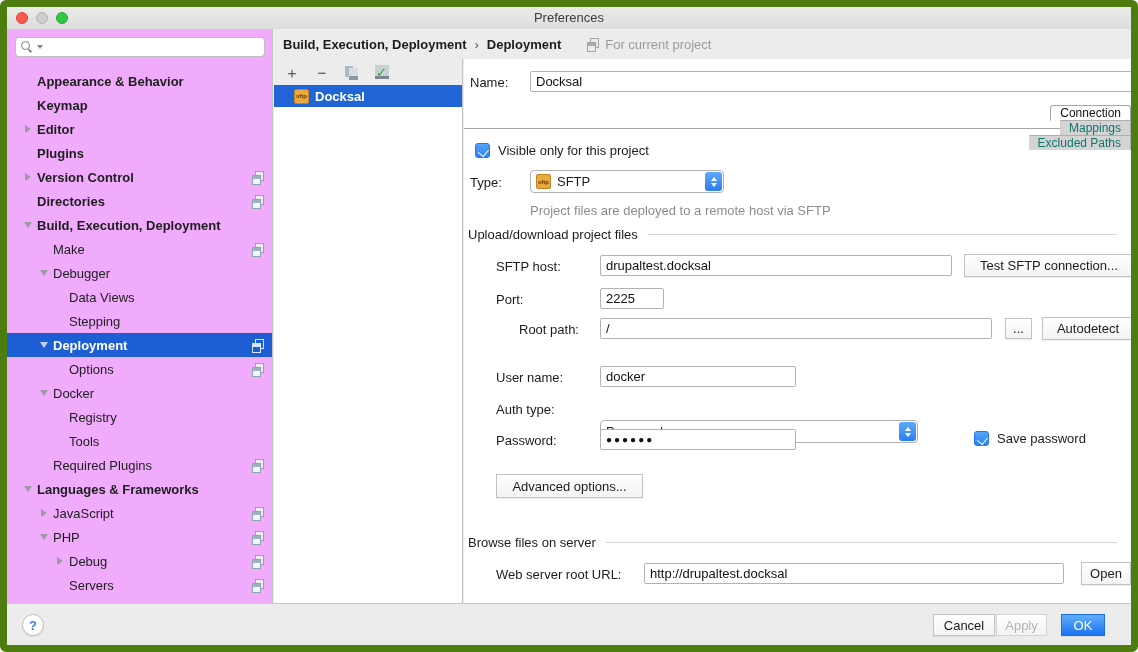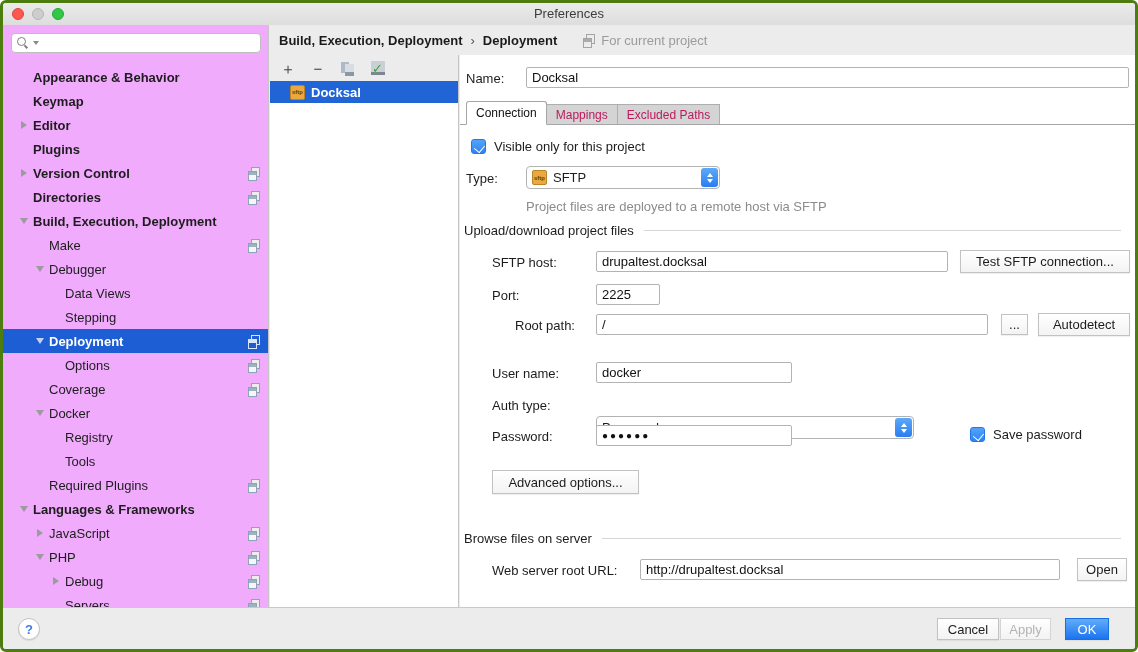--- a/index.html
+++ b/index.html
@@ -1,17 +1,17 @@
 <!DOCTYPE html>
 <html><head>
 <meta charset="utf-8">
 <style>
   * { margin:0; padding:0; box-sizing:border-box; }
   html,body { width:1138px; height:652px; background:#fff; font-family:"Liberation Sans","DejaVu Sans",sans-serif; }
-  .window { position:relative; width:1138px; height:652px; border:3px solid #4d7c0f; border-radius:6px; overflow:hidden; background:#ececec; }
+  .window { position:relative; width:1138px; height:652px; border:7px solid #4d7c0f; border-radius:6px; overflow:hidden; background:#ececec; }
 
   
   .titlebar { position:absolute; left:0; top:0; right:0; height:22px; background:linear-gradient(#ebebeb,#dddddd); }
   .titlebar .title { position:absolute; left:0; right:0; top:3px; text-align:center; font-size:13px; color:#3d3d3d; }
   .tl { position:absolute; top:5px; width:12px; height:12px; border-radius:50%; }
   .tl.red   { left:9px;  background:#fc5850; border:1px solid #e0443e; }
   .tl.gray  { left:29px; background:#cdcdcd; border:1px solid #b6b6b6; }
   .tl.green { left:49px; background:#33c748; border:1px solid #27a835; }
 
   
@@ -69,22 +69,22 @@
   .stepper { position:absolute; right:1px; top:1px; bottom:1px; width:17px; border-radius:3px; background:linear-gradient(#5ea9f9,#2a7df0); display:flex; flex-direction:column; align-items:center; justify-content:center; gap:2px; }
   .stepper::before { content:""; border-left:3.5px solid transparent; border-right:3.5px solid transparent; border-bottom:4px solid #fff; }
   .stepper::after  { content:""; border-left:3.5px solid transparent; border-right:3.5px solid transparent; border-top:4px solid #fff; }
   .cb { width:15px; height:15px; border-radius:3px; background:linear-gradient(#54a4f8,#2d83f6); border:1px solid #2575e8; position:relative; flex:none; }
   .cb::after { content:""; position:absolute; left:3.5px; top:2.5px; width:6px; height:8px; border-right:1.8px solid #fff; border-bottom:1.8px solid #fff; transform:rotate(40deg); }
   .sect { display:flex; align-items:center; }
   .sect .line { flex:1; border-top:1px solid #d6d6d6; margin-left:10px; margin-right:10px; }
   .hint { color:#8c8c8c; }
 
   
-  .tabstrip { position:absolute; left:0; top:46px; right:0; height:24px; border-bottom:1px solid #a6a6a6; display:flex; align-items:flex-end; padding-left:6px; }
-  .tab { font-size:12px; padding:0 9px; display:flex; align-items:center; border:1px solid #aeaeae; background:#d4d4d4; height:20px; border-bottom:none; color:#be185d; }
+  .tabstrip { position:absolute; left:0; top:46px; right:0; height:24px; border-bottom:1px solid #a6a6a6; display:flex; align-items:flex-end; padding-left:6px;flex-direction:column; }
+  .tab { font-size:12px; padding:0 9px; display:flex; align-items:center; border:1px solid #aeaeae; background:#d4d4d4; height:20px; border-bottom:none; color:#0f766e; }
   .tab + .tab { border-left:none; }
   .tab.active { background:#fff; height:24px; border:1px solid #a6a6a6; border-bottom:1px solid #fff; border-radius:3px 3px 0 0; margin-bottom:-1px; color:#111; }
 
   
   .footer { position:absolute; left:0; bottom:0; right:0; height:42px; background:#ececec; border-top:1px solid #c9c9c9; }
   .helpbtn { position:absolute; left:15px; top:10px; width:22px; height:22px; border-radius:50%; background:#fff; border:1px solid #c3c3c3; color:#3d7de0; font-size:13px; font-weight:bold; display:flex; align-items:center; justify-content:center; box-shadow:0 1px 1px rgba(0,0,0,.08); }
   .fbtn { position:absolute; top:10px; height:22px; }
   .fbtn.cancel { right:136px; width:62px; }
   .fbtn.apply  { right:84px;  width:51px; color:#b3b3b3; border-color:#d4d4d4; box-shadow:none; }
   .fbtn.ok { right:26px; width:44px; background:linear-gradient(#63acf9,#1a74f0); border:1px solid #1a6fe2; color:#fff; }
@@ -156,25 +156,20 @@
           <span class="lbl">Stepping</span>
         </div>
       <div class="trow lvl2 b sel">
           <span class="arr exp"></span>
           <span class="lbl">Deployment</span>
           <span class="shr"></span>
         </div>
       <div class="trow lvl3">
           <span class="arr"></span>
           <span class="lbl">Options</span>
-          <span class="shr"></span>
-        </div>
-      <div class="trow lvl2">
-          <span class="arr"></span>
-          <span class="lbl">Coverage</span>
           <span class="shr"></span>
         </div>
       <div class="trow lvl2">
           <span class="arr exp"></span>
           <span class="lbl">Docker</span>
         </div>
       <div class="trow lvl3">
           <span class="arr"></span>
           <span class="lbl">Registry</span>
         </div>

